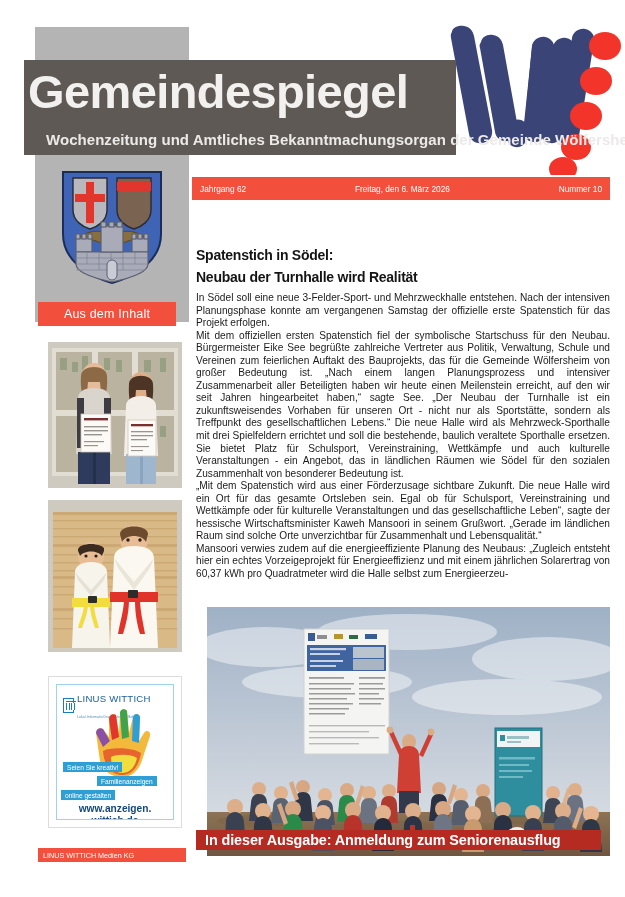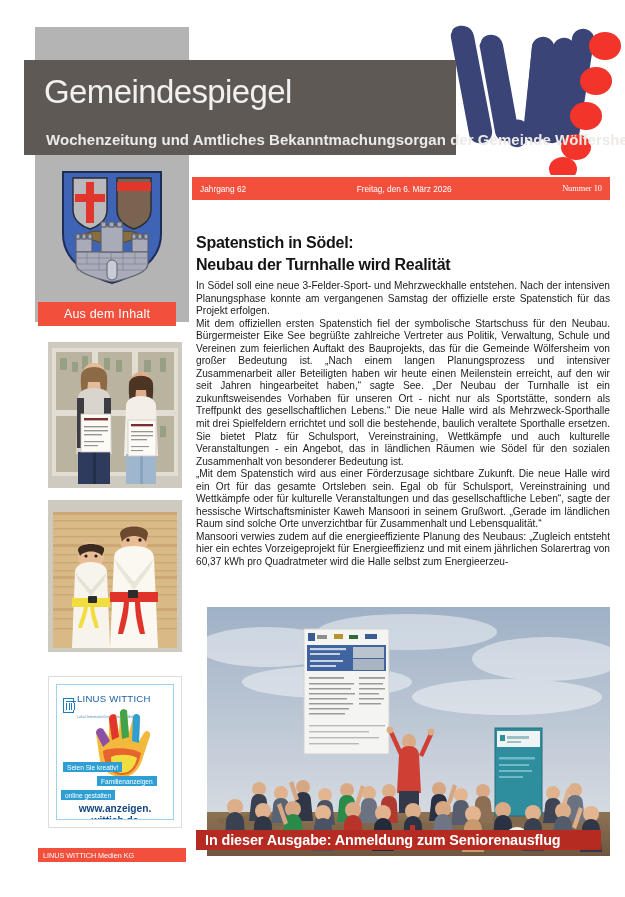--- a/index.html
+++ b/index.html
@@ -33,25 +33,25 @@
     background: #b4b4b4;
   }
   .masthead-band {
     position: absolute;
     left: 24px; top: 60px;
     width: 432px; height: 95px;
     background: #5e5955;
   }
   .masthead-title {
     position: absolute;
-    left: 44px; top: 62px;
-    font-size: 33px;
+    left: 28px; top: 62px;
+    font-size: 47px;
     line-height: 60px;
     color: #f3f1ef;
-    font-weight: 400;
+    font-weight: 700;
     letter-spacing: -0.6px;
     white-space: nowrap;
   }
   .masthead-sub {
     position: absolute;
     left: 46px; top: 131px;
     font-size: 15px;
     color: #eceae8;
     letter-spacing: 0.05px;
     white-space: nowrap;
@@ -73,21 +73,21 @@
     width: 418px; height: 23px;
     background: #f2503c;
     color: #ffffff;
     font-size: 8.3px;
     display: flex;
     align-items: center;
   }
   .infobar .slot { padding: 0 8px; white-space: nowrap; }
   .infobar .left   { flex: 0 0 auto; }
   .infobar .center { flex: 1 1 auto; text-align: center; }
-  .infobar .right  { flex: 0 0 auto; font-family: Liberation Serif, serif; }
+  .infobar .right  { flex: 0 0 auto; }
 
   
   .wappen {
     position: absolute;
     left: 57px; top: 168px;
     width: 110px; height: 118px;
   }
 
   
   .inhalt-bar {
@@ -213,26 +213,26 @@
     line-height: 9.5px;
   }
 
   
   .article {
     position: absolute;
     left: 196px; top: 228px;
     width: 414px;
   }
   .headline {
-    font-size: 16px;
+    font-size: 14px;
     font-weight: bold;
     color: #141414;
     line-height: 22px;
     letter-spacing: -0.25px;
-    margin: 4px 0 4px 0;
+    margin: 16px 0 4px 0;
   }
   .headline .l2 { display: block; }
   .body-text {
     font-size: 10.15px;
     line-height: 12.55px;
     color: #1a1a1a;
     text-align: justify;
     text-justify: inter-word;
     hyphens: manual;
     margin: 0;

